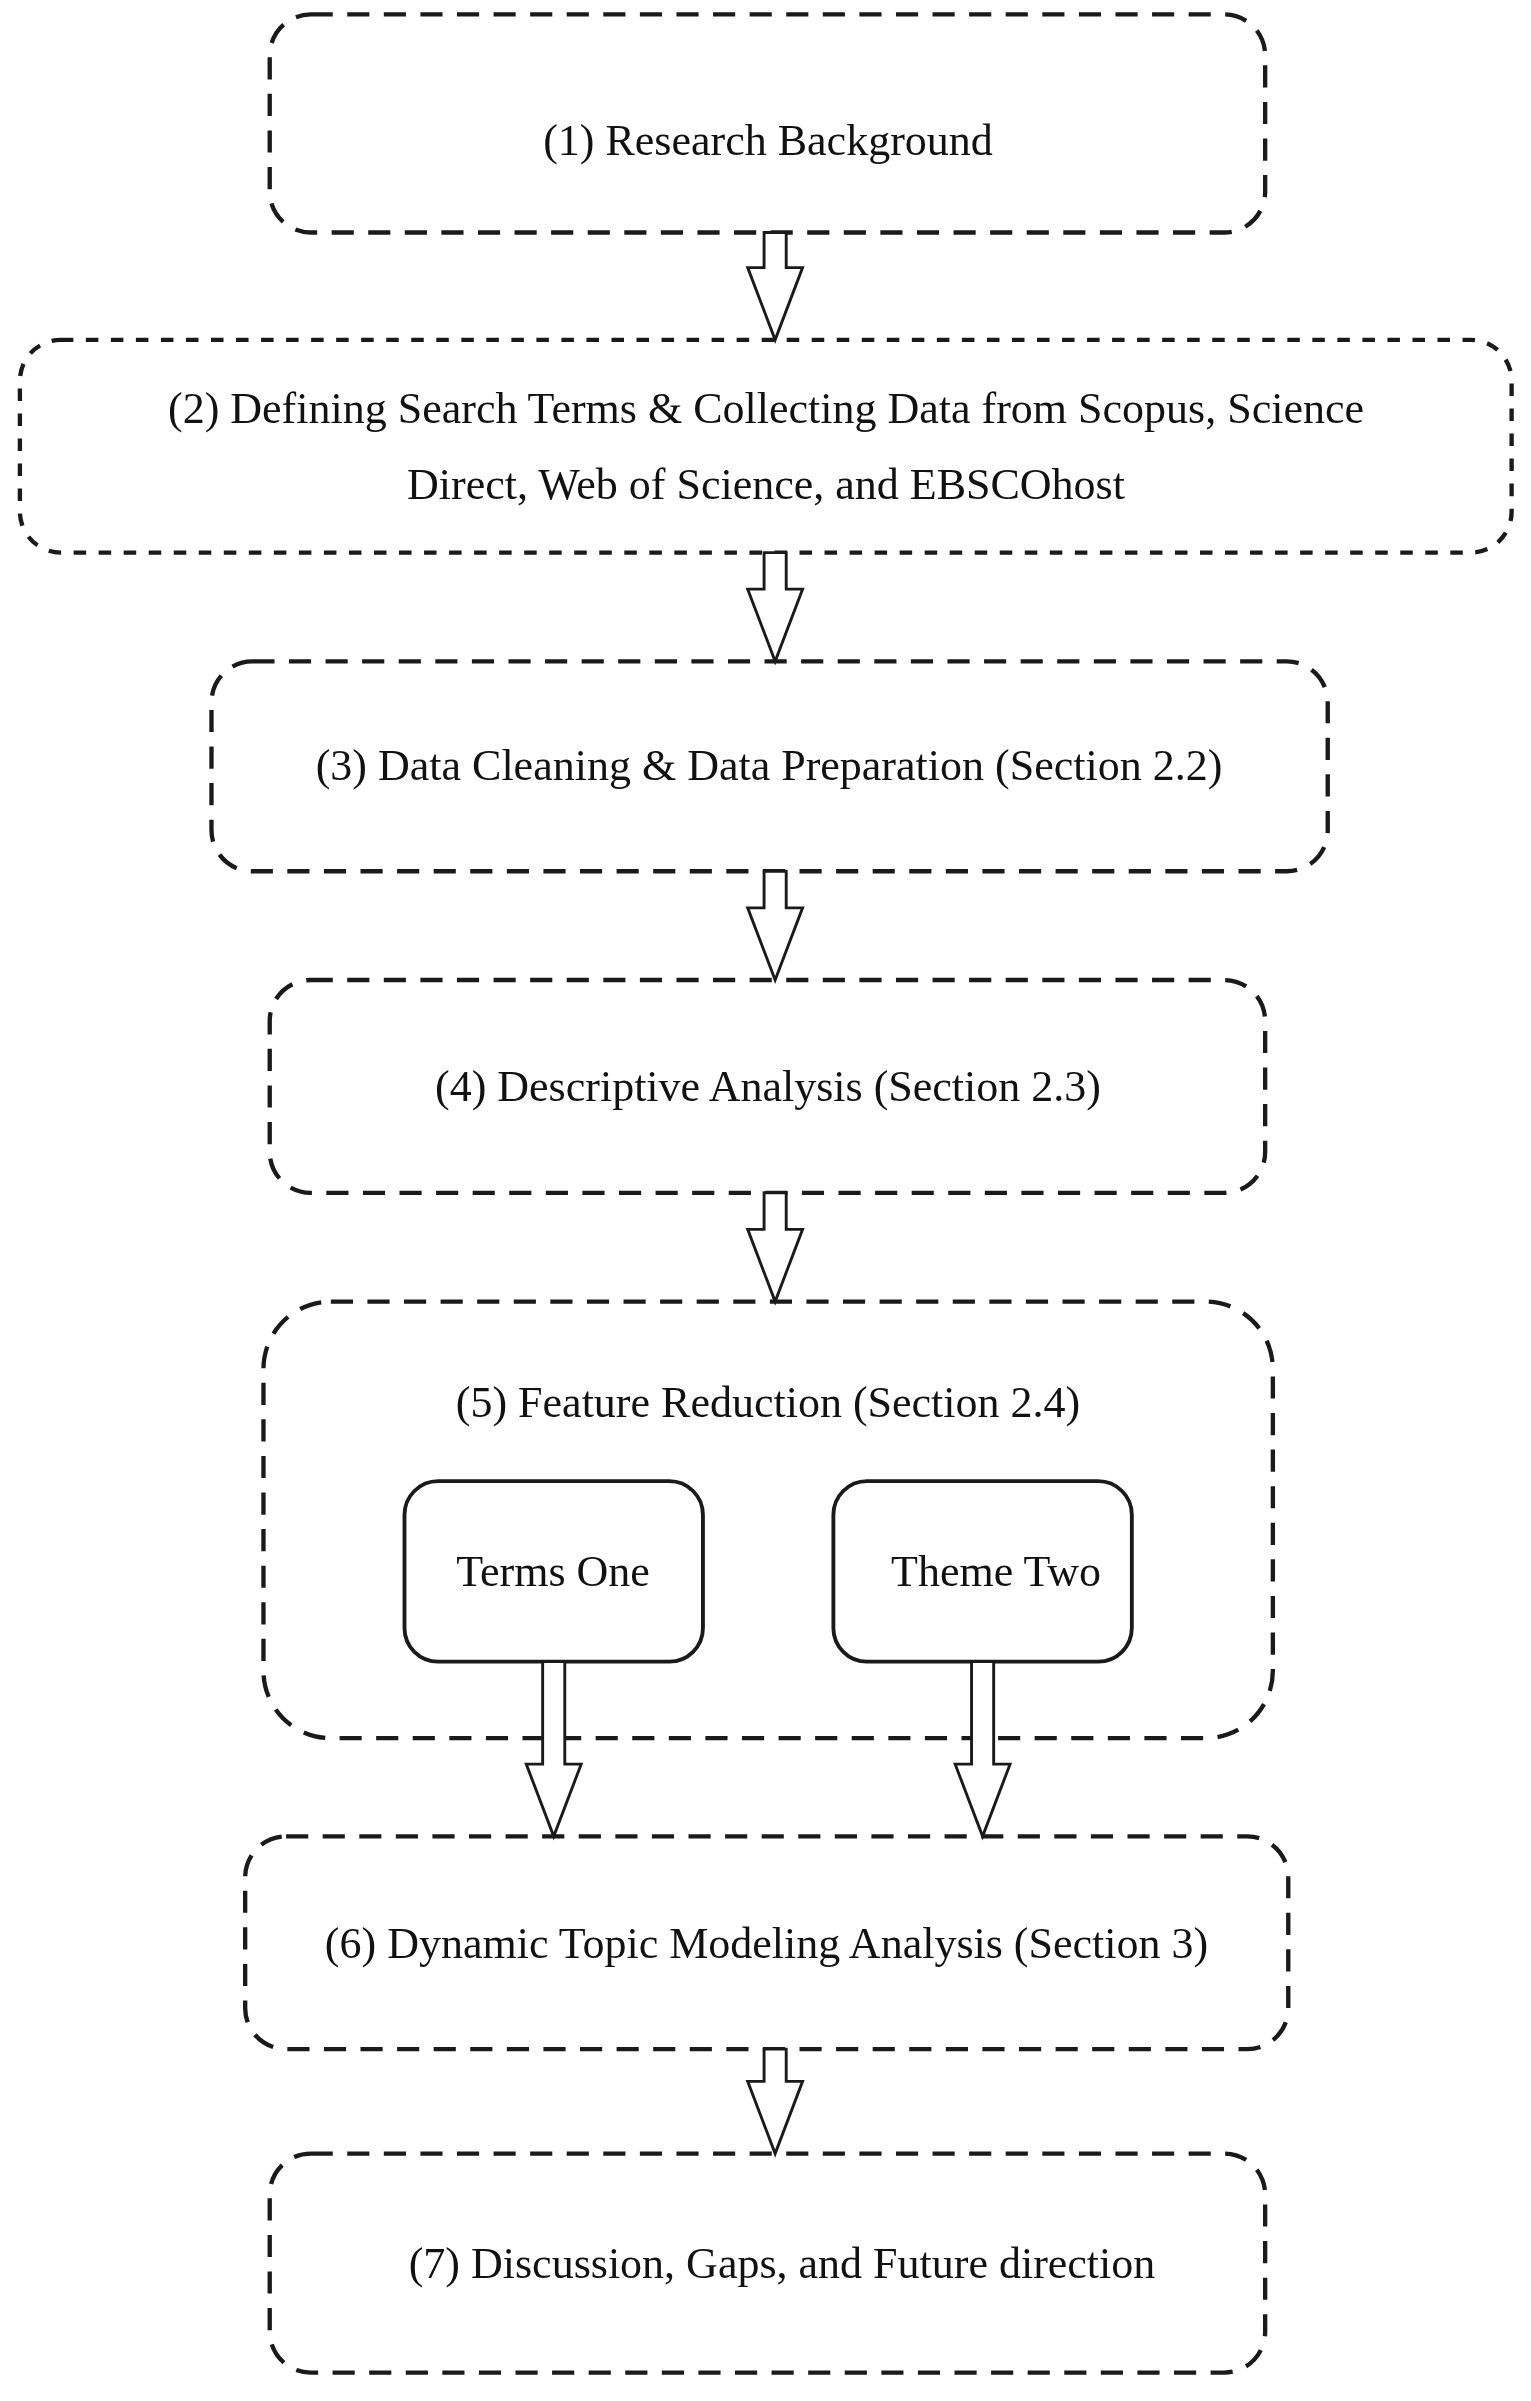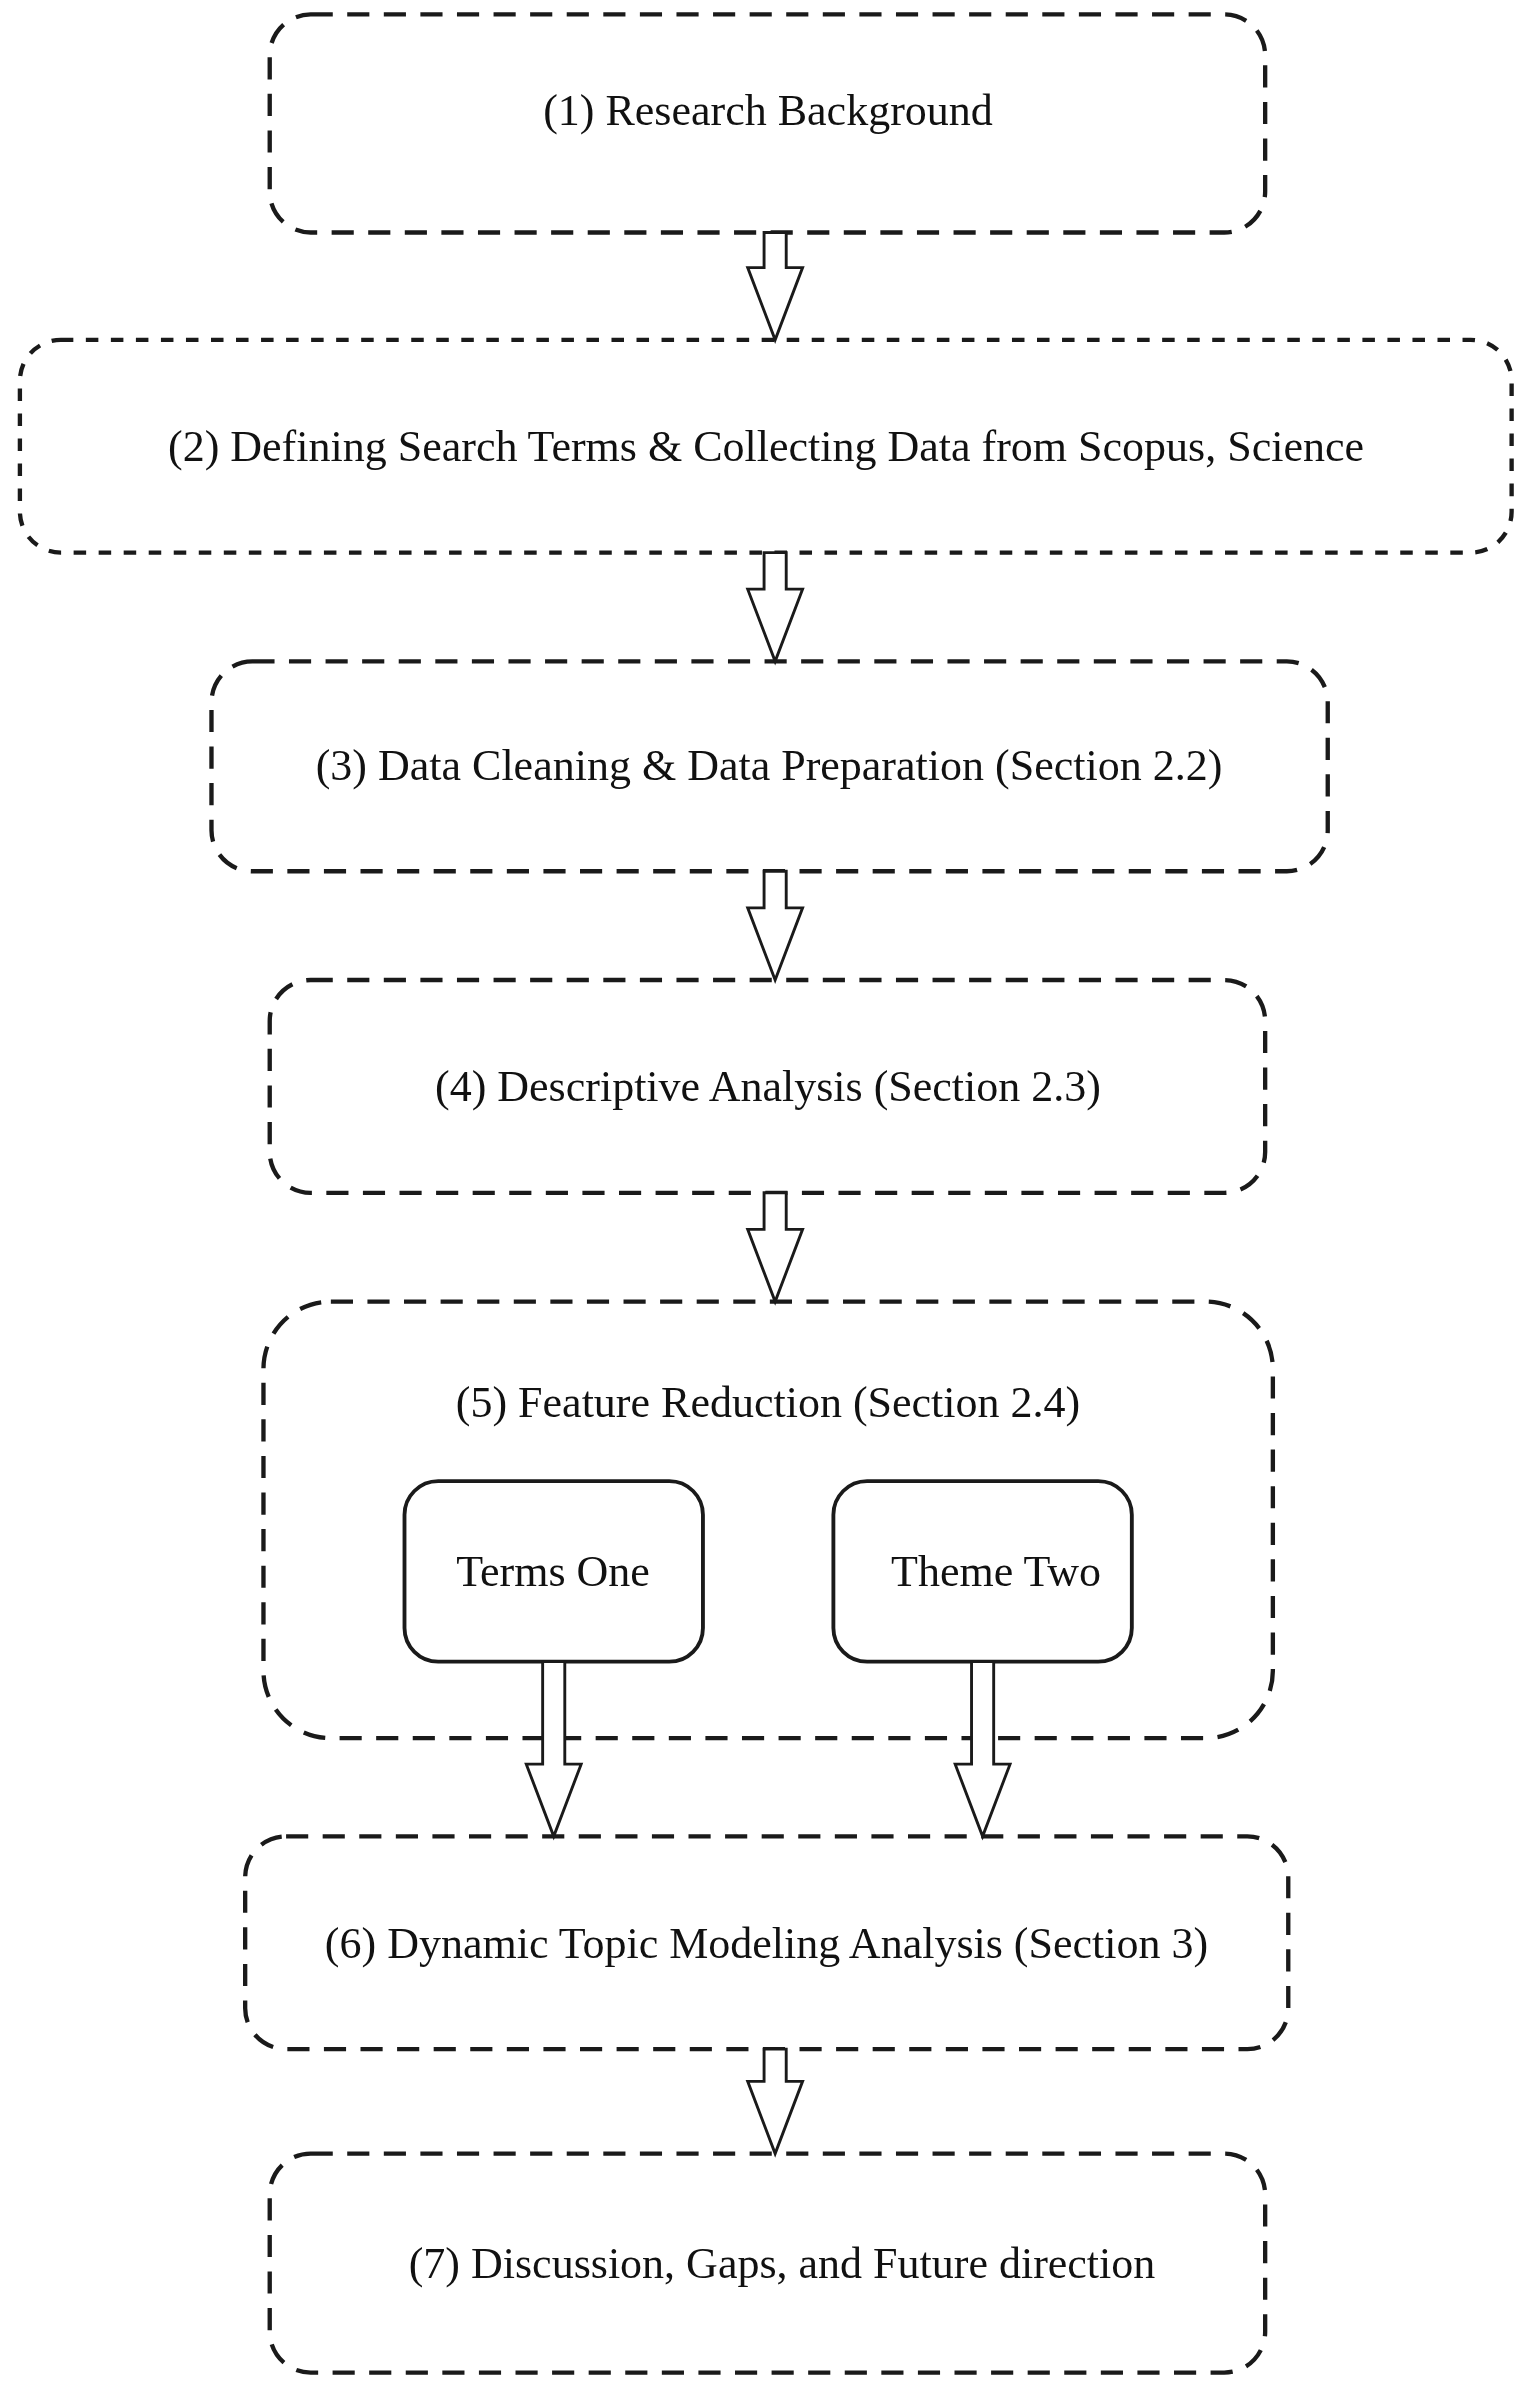--- a/index.html
+++ b/index.html
@@ -65,24 +65,25 @@
 
     <path d="M 1587 483 V 556 H 1553 L 1610 706 L 1667 556 H 1633 V 483 Z" fill="#ffffff" stroke="#1a1a1a" stroke-width="6"></path>
     <path d="M 1587 1148 V 1224 H 1553 L 1610 1374 L 1667 1224 H 1633 V 1148 Z" fill="#ffffff" stroke="#1a1a1a" stroke-width="6"></path>
     <path d="M 1587 1810 V 1886 H 1553 L 1610 2036 L 1667 1886 H 1633 V 1810 Z" fill="#ffffff" stroke="#1a1a1a" stroke-width="6"></path>
     <path d="M 1587 2478 V 2554 H 1553 L 1610 2704 L 1667 2554 H 1633 V 2478 Z" fill="#ffffff" stroke="#1a1a1a" stroke-width="6"></path>
     <path d="M 1127 3452 V 3665 H 1093 L 1150 3815 L 1207 3665 H 1173 V 3452 Z" fill="#ffffff" stroke="#1a1a1a" stroke-width="6"></path>
     <path d="M 2018 3452 V 3665 H 1984 L 2041 3815 L 2098 3665 H 2064 V 3452 Z" fill="#ffffff" stroke="#1a1a1a" stroke-width="6"></path>
     <path d="M 1587 4257 V 4324 H 1553 L 1610 4474 L 1667 4324 H 1633 V 4257 Z" fill="#ffffff" stroke="#1a1a1a" stroke-width="6"></path>
   </svg>
 
-  <div class="node-label" style="left:270px; top:2px; width:996px; height:218px;">(1) Research Background</div>
+  <div class="node-label" style="left:270px; top:32px; width:996px; height:218px;">(1) Research Background</div>
 
   <div class="node-label wrap" style="left:20px; top:340px; width:1492px; height:213px;">
     <span class="line">(2) Defining Search Terms &amp; Collecting Data from Scopus, Science</span>
+    <span class="line">Direct, Web of Science, and EBSCOhost</span>
   </div>
 
   <div class="node-label" style="left:211px; top:661px; width:1116px; height:210px;text-align:right;">(3) Data Cleaning &amp; Data Preparation (Section 2.2)</div>
 
   <div class="node-label" style="left:270px; top:980px; width:996px; height:213px;">(4) Descriptive Analysis (Section 2.3)</div>
 
   <div class="node-label" style="left:263px; top:1302px; width:1010px; height:202px;">(5) Feature Reduction (Section 2.4)</div>
 
   <div class="node-label" style="left:404px; top:1481px; width:298px; height:181px;">Terms One</div>
 

